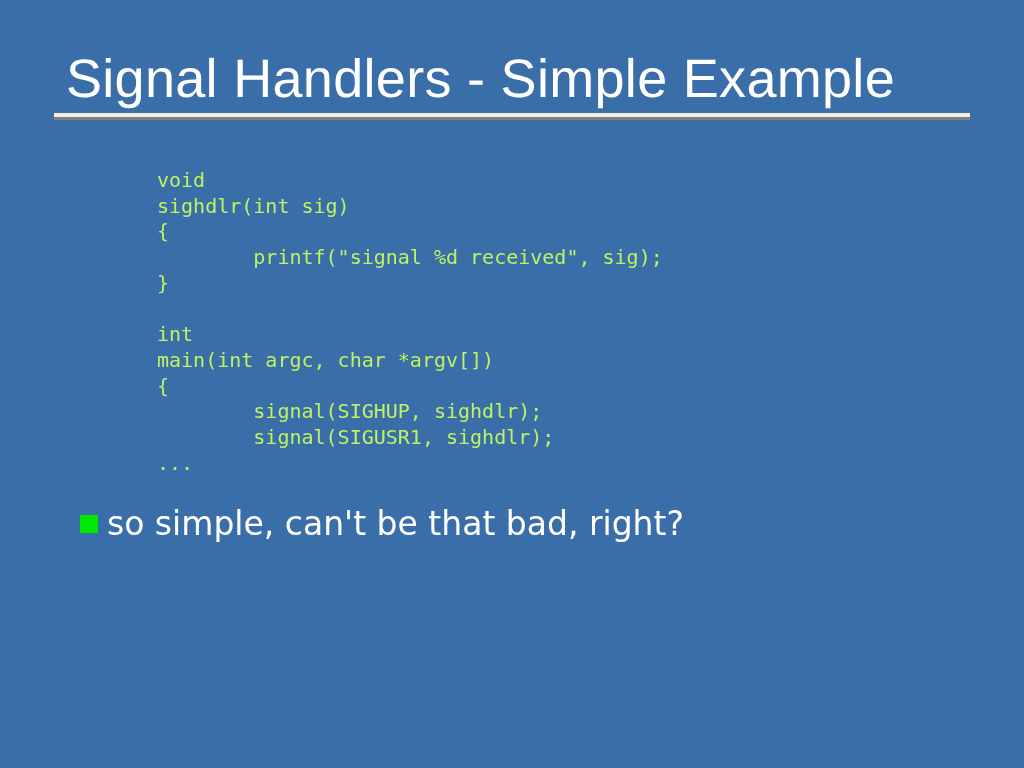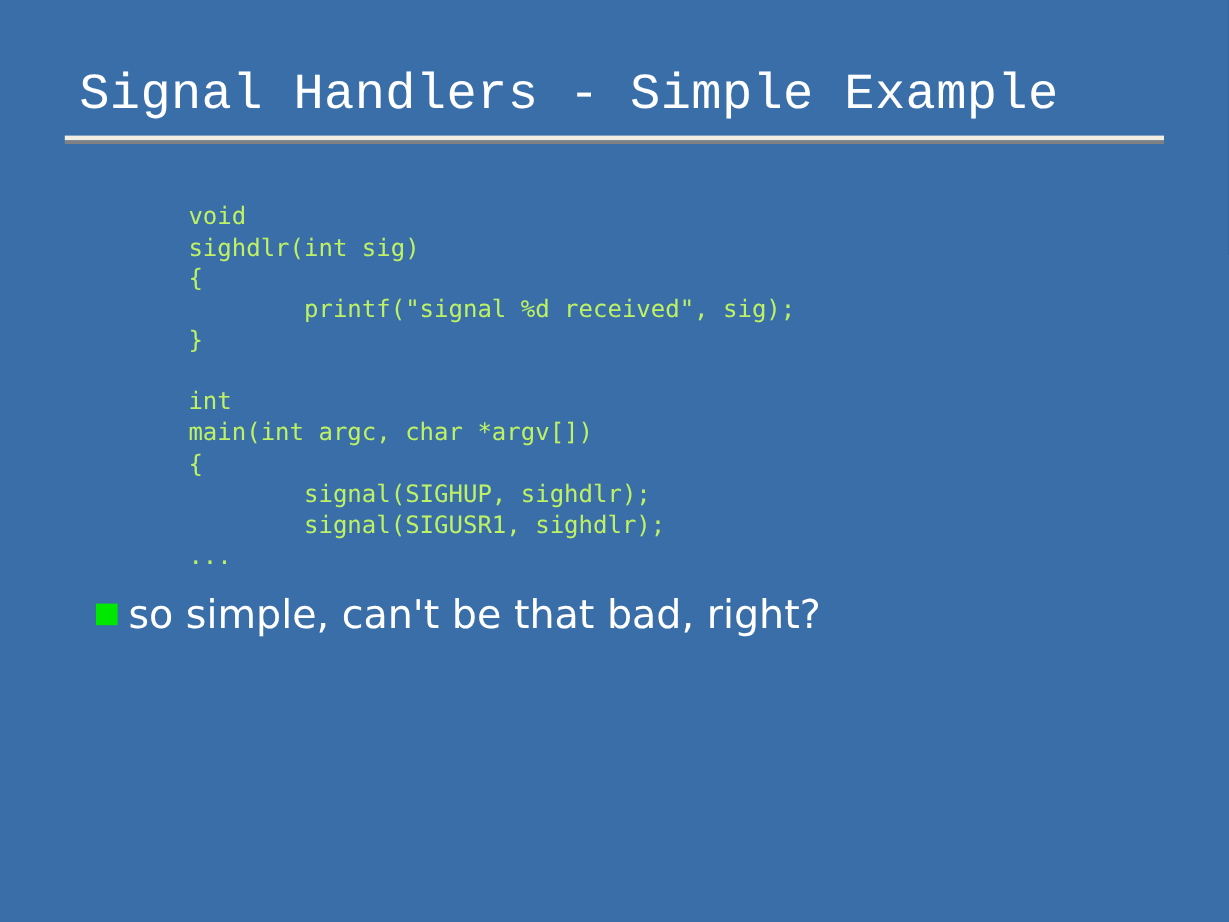--- a/index.html
+++ b/index.html
@@ -28,22 +28,22 @@
     width: 916px;
     height: 76px;
   }
 
   #slide-title {
     position: absolute;
     left: 12px;
     top: 0;
     margin: 0;
     padding: 0;
-    font-family: Liberation Mono, monospace;
-    font-size: 42px;
+    font-family: Liberation Sans, sans-serif;
+    font-size: 54px;
     font-weight: 400;
     line-height: 66px;
     letter-spacing: 0.3px;
     color: #ffffff;
     white-space: nowrap;
     text-rendering: geometricPrecision;
   }
 
   
   #title-rule {
@@ -98,20 +98,21 @@
     top: 488px;
     margin: 0;
     padding: 0;
     list-style: none;
     width: 900px;
   }
   #bullet-list .bullet-row {
     display: flex;
     align-items: center;
     height: 48px;
+    margin-top: 12px;
   }
   #bullet-list .bullet-marker {
     flex: 0 0 auto;
     width: 18px;
     height: 18px;
     background: #00e800;
     margin-right: 9px;
   }
   #bullet-list .bullet-text {
     flex: 0 1 auto;

